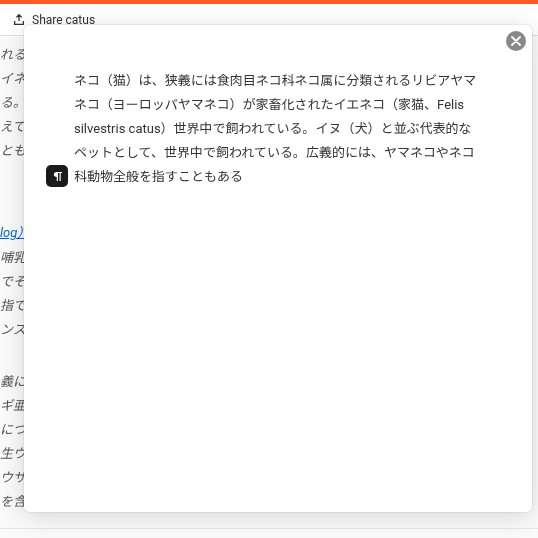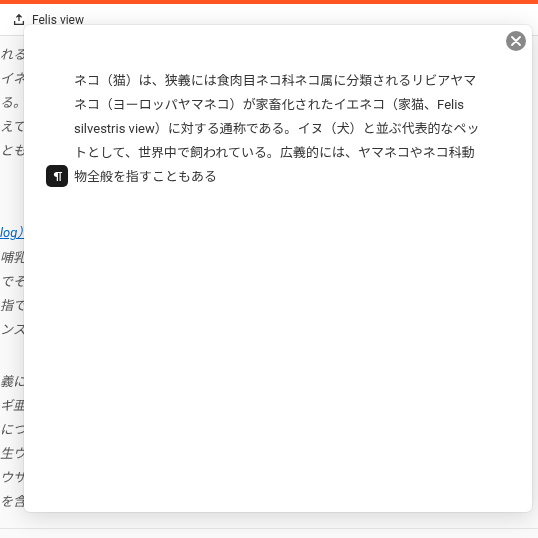--- a/index.html
+++ b/index.html
@@ -143,21 +143,21 @@
 <body>
 
 <div class="top-bar"></div>
 
 <div class="header">
   <span class="share-icon">
     <svg viewBox="0 0 16 16" fill="none" stroke="#333" stroke-width="1.5">
       <path d="M8 2 L8 9 M5 5 L8 2 L11 5 M3 9 L3 13 L13 13 L13 9"></path>
     </svg>
   </span>
-  <span class="share-text">Felis view</span>
+  <span class="share-text">Share catus</span>
 </div>
 
 <div class="background-content">
   <div class="bg-left">
     <p>れる</p>
     <p>イネ</p>
     <p>る。イ</p>
     <p>えて</p>
     <p>とも</p>
     <div class="section2">
@@ -179,20 +179,20 @@
   <div class="bg-footer"></div>
 </div>
 
 <div class="modal-overlay">
   <div class="close-btn">
     <svg viewBox="0 0 10 10">
       <path d="M1 1 L9 9 M9 1 L1 9" stroke="#fff" stroke-width="1.8" stroke-linecap="round"></path>
     </svg>
   </div>
   <div class="modal-content">
-    <p class="modal-text">ネコ（猫）は、狭義には食肉目ネコ科ネコ属に分類されるリビアヤマネコ（ヨーロッパヤマネコ）が家畜化されたイエネコ（家猫、Felis silvestris view）に対する通称である。イヌ（犬）と並ぶ代表的なペットとして、世界中で飼われている。広義的には、ヤマネコやネコ科動物全般を指すこともある</p>
+    <p class="modal-text">ネコ（猫）は、狭義には食肉目ネコ科ネコ属に分類されるリビアヤマネコ（ヨーロッパヤマネコ）が家畜化されたイエネコ（家猫、Felis silvestris catus）世界中で飼われている。イヌ（犬）と並ぶ代表的なペットとして、世界中で飼われている。広義的には、ヤマネコやネコ科動物全般を指すこともある</p>
     <div class="paragraph-btn">
       <svg viewBox="0 0 12 12" fill="#fff">
         <path d="M5 1 L11 1 L11 2.2 L9.5 2.2 L9.5 11 L8.2 11 L8.2 2.2 L6.5 2.2 L6.5 11 L5.2 11 L5.2 6.5 C3.5 6.5 2 5.5 2 3.75 C2 2 3.5 1 5 1 Z"></path>
       </svg>
     </div>
   </div>
 </div>
 
 </body></html>

